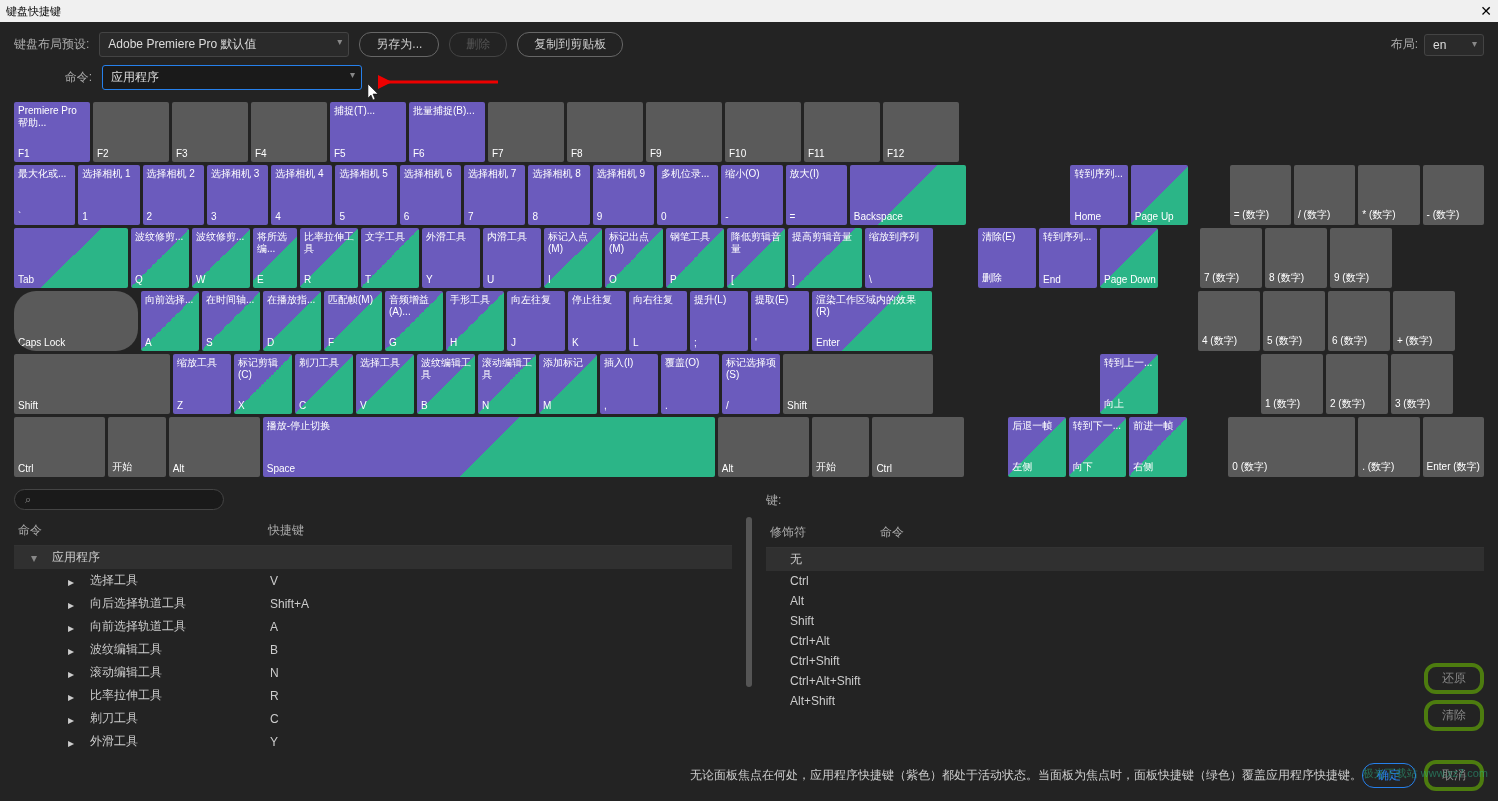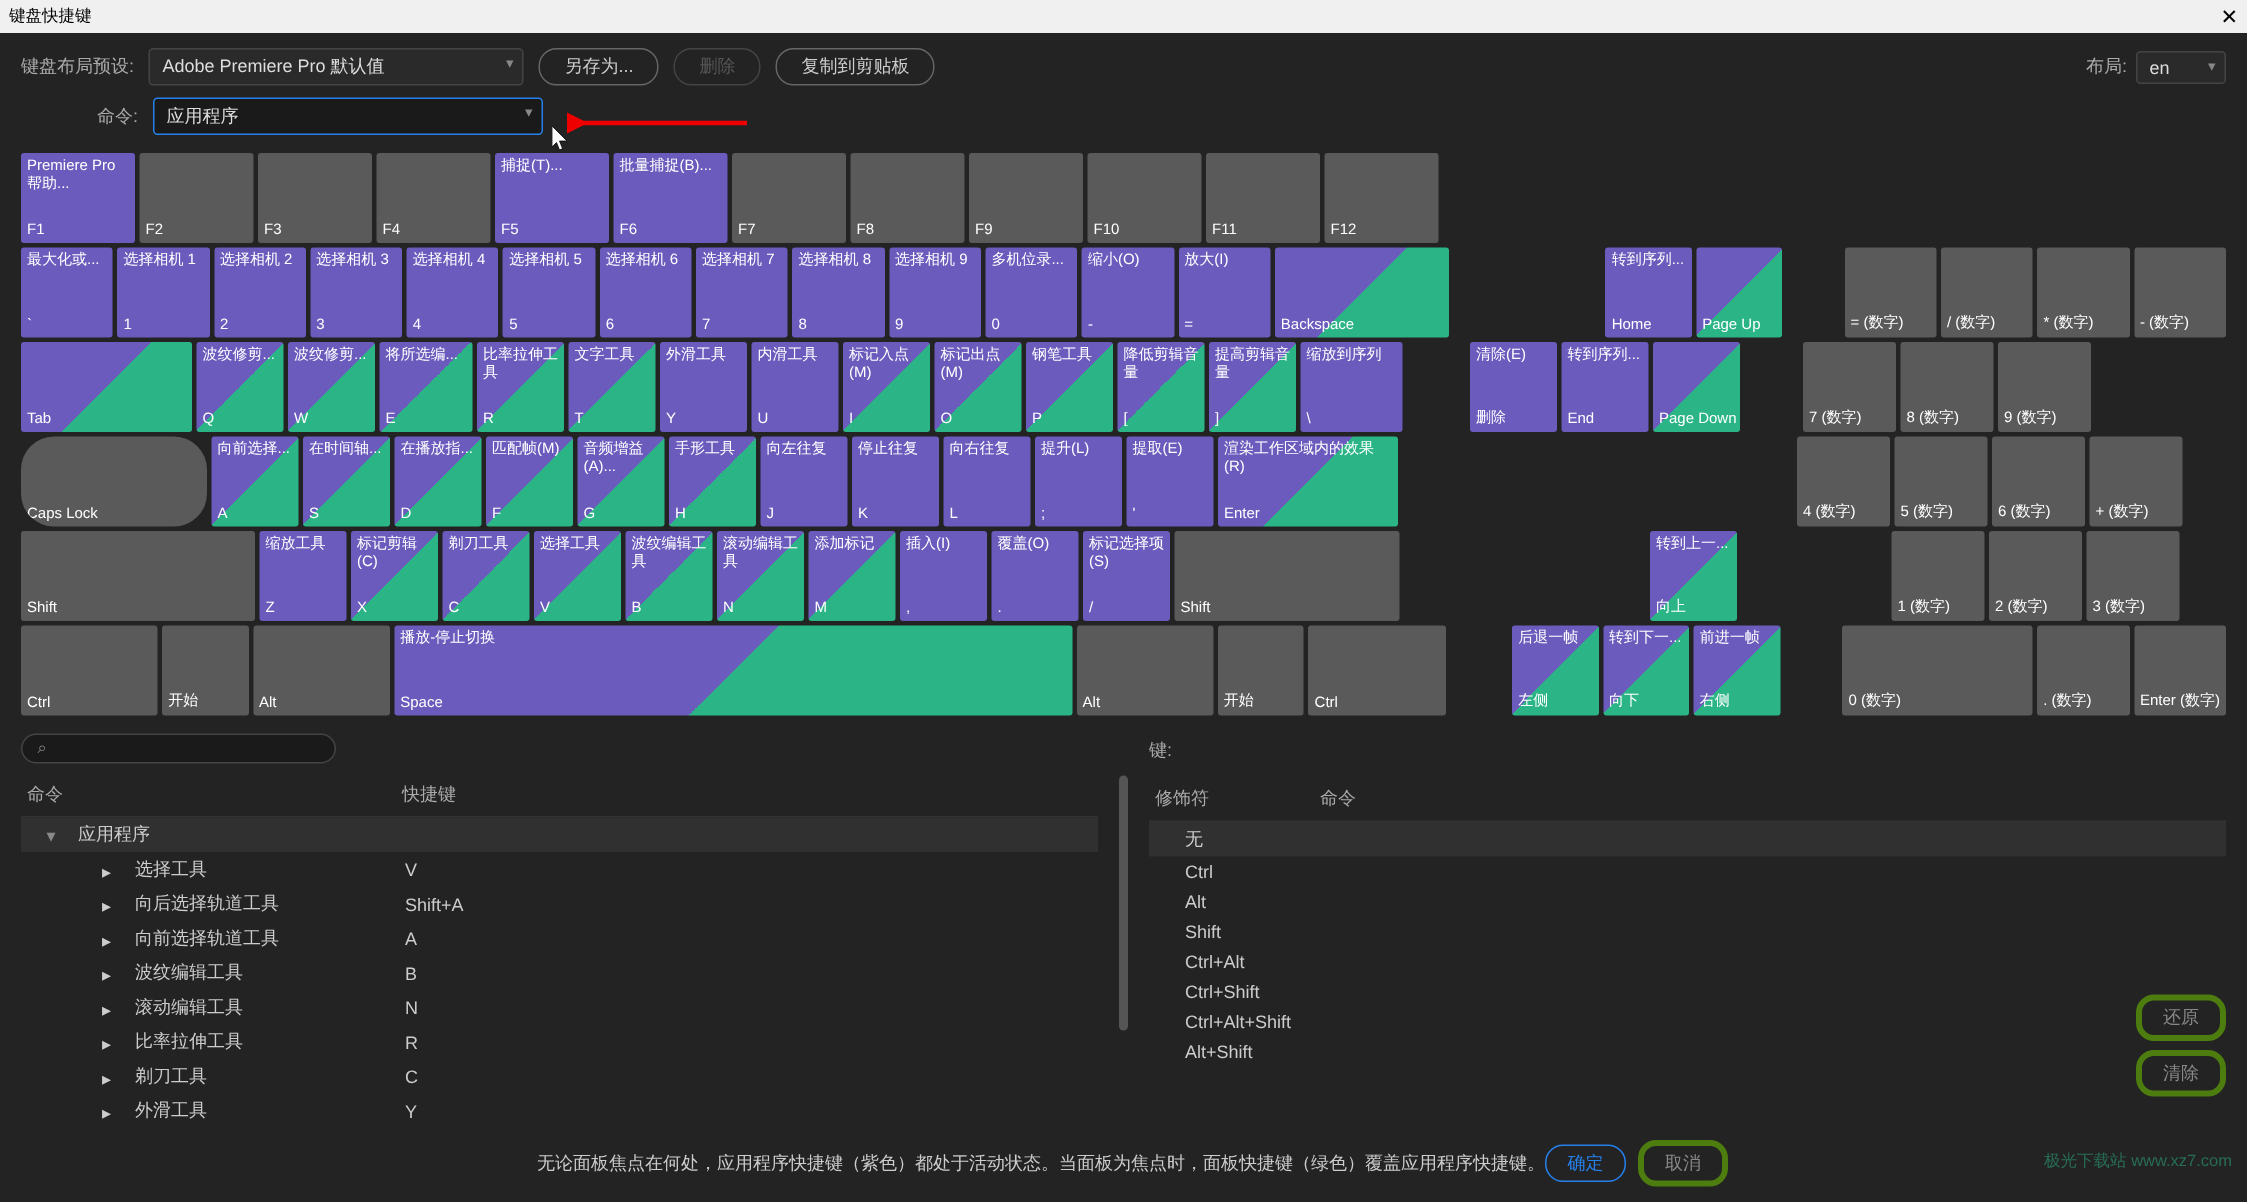--- a/index.html
+++ b/index.html
@@ -36,21 +36,21 @@
 .panel-header{display:flex;padding:6px 4px;color:#aaa;font-size:12px;border-bottom:1px solid #333;}
 .panel-header .col1{width:250px;}
 .list{background:#232323;}
 .list-row{display:flex;align-items:center;padding:3px 6px;font-size:12px;color:#ccc;}
 .list-row.hdr{background:#303030;}
 .list-row .icon{width:28px;text-align:center;color:#888;}
 .list-row .cmd{width:210px;padding-left:4px;}
 .list-row .indent{padding-left:48px;width:250px;display:flex;align-items:center;gap:6px;}
 .tool-icon{width:16px;height:12px;display:inline-block;}
 .mod-list .list-row{padding-left:24px;}
-.footer{position:absolute;bottom:0;left:12px;right:0;padding:10px 14px;display:flex;align-items:center;justify-content:center;background:#232323;}
+.footer{position:absolute;bottom:0;left:12px;right:0;padding:10px 14px;display:flex;align-items:center;justify-content:flex-end;background:#232323;}
 .footer-text{color:#ccc;font-size:12px;}
 .footer-btns{display:flex;gap:8px;align-items:center;}
 .btn-small{border:4px solid #4d7c0f;border-radius:12px;padding:3px 14px;font-size:12px;color:#888;background:transparent;}
 .btn-primary{border:1px solid #2680eb;color:#2680eb;}
 .side-btns{position:absolute;right:14px;bottom:70px;display:flex;flex-direction:column;gap:6px;}
 .watermark{position:absolute;right:10px;bottom:20px;opacity:0.5;font-size:11px;color:#2bb587;pointer-events:none;}
 .scrollbar{width:6px;background:#555;border-radius:3px;}
 </style>
 </head>
 <body>
@@ -233,21 +233,21 @@
           <div class="bot">Tab</div>
         </div>
         <div class="key split" style="width: 58px;">
           <div class="top">波纹修剪...</div>
           <div class="bot">Q</div>
         </div>
         <div class="key split" style="width: 58px;">
           <div class="top">波纹修剪...</div>
           <div class="bot">W</div>
         </div>
-        <div class="key split" style="width: 62px;">
+        <div class="key split" style="width: 44px;">
           <div class="top">将所选编...</div>
           <div class="bot">E</div>
         </div>
         <div class="key split" style="width: 58px;">
           <div class="top">比率拉伸工具</div>
           <div class="bot">R</div>
         </div>
         <div class="key split" style="width: 58px;">
           <div class="top">文字工具</div>
           <div class="bot">T</div>
@@ -269,21 +269,21 @@
           <div class="bot">O</div>
         </div>
         <div class="key split" style="width: 58px;">
           <div class="top">钢笔工具</div>
           <div class="bot">P</div>
         </div>
         <div class="key split" style="width: 58px;">
           <div class="top">降低剪辑音量</div>
           <div class="bot">[</div>
         </div>
-        <div class="key split" style="width: 58px;">
+        <div class="key split" style="width: 74px;">
           <div class="top">提高剪辑音量</div>
           <div class="bot">]</div>
         </div>
         <div class="key purple" style="width: 68px;">
           <div class="top">缩放到序列</div>
           <div class="bot">\</div>
         </div>
         <div style="width: 39px;"></div>
         <div class="key purple" style="width: 58px;">
           <div class="top">清除(E)</div>

